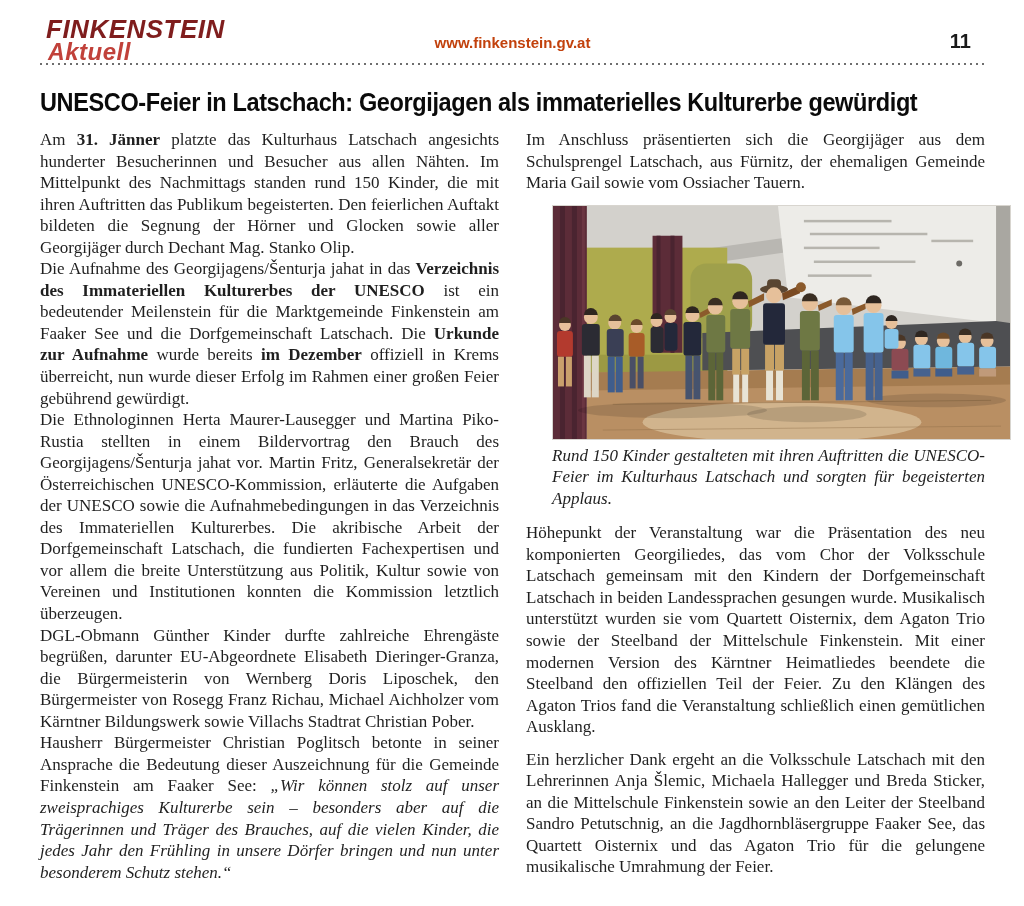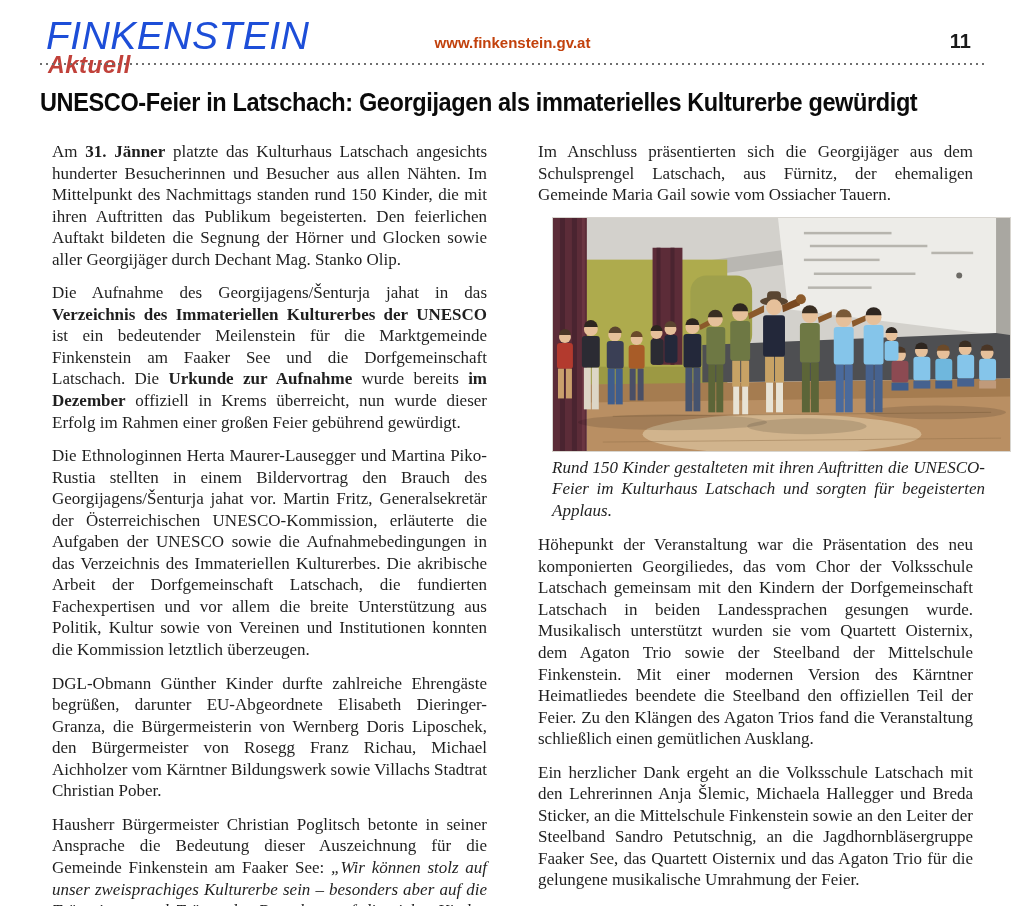--- a/index.html
+++ b/index.html
@@ -15,21 +15,21 @@
   
   .masthead{
     position:absolute;left:40px;right:39px;top:14px;height:50px;
   }
   .logo{
     position:absolute;left:6px;top:2px;line-height:1;
     font-family:"Liberation Sans", sans-serif;
     font-style:italic;
   }
   .logo-line1{
-    font-size:39px;font-weight:400;color:#1d4ed8;
+    font-size:26px;font-weight:700;color:#7f1d1d;
     letter-spacing:0.5px;display:block;
   }
   .logo-line2{
     display:block;margin-top:-2px;margin-left:2px;
     font-size:24px;font-weight:700;color:#c1413a;
     letter-spacing:0.5px;
   }
   .logo-line2::first-letter{font-size:23px;}
   .site-url{
     position:absolute;left:0;right:0;top:20px;text-align:center;
@@ -55,21 +55,21 @@
     letter-spacing:-0.4px;white-space:nowrap;
     transform:scaleX(0.94);transform-origin:left center;
   }
   
   .columns{
     position:absolute;left:40px;top:129px;width:945px;height:770px;
     display:flex;gap:27px;
   }
   .col{width:459px;font-size:17px;line-height:21.55px;text-align:justify;
        hyphens:auto;-webkit-hyphens:auto;}
-  .col p{margin:12px;}
+  .col p{margin:0;}
   .col-right p.spaced{margin-bottom:11px;}
   
   .photo-fig{margin:3px 0 0 0;padding-left:26px;}
   .photo-frame{
     width:459px;height:235px;display:block;
     border:1px solid #d8d5cf;box-sizing:border-box;
   }
   .caption{
     font-style:italic;margin:5px 0 13px 0 !important;
   }

